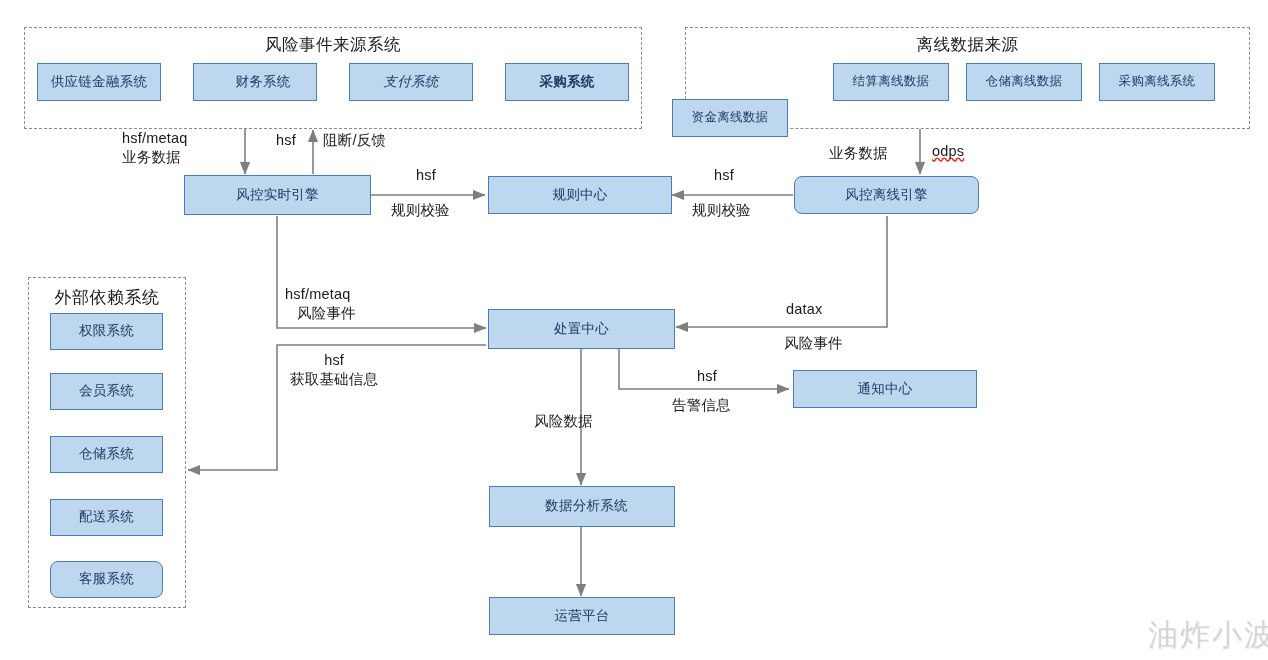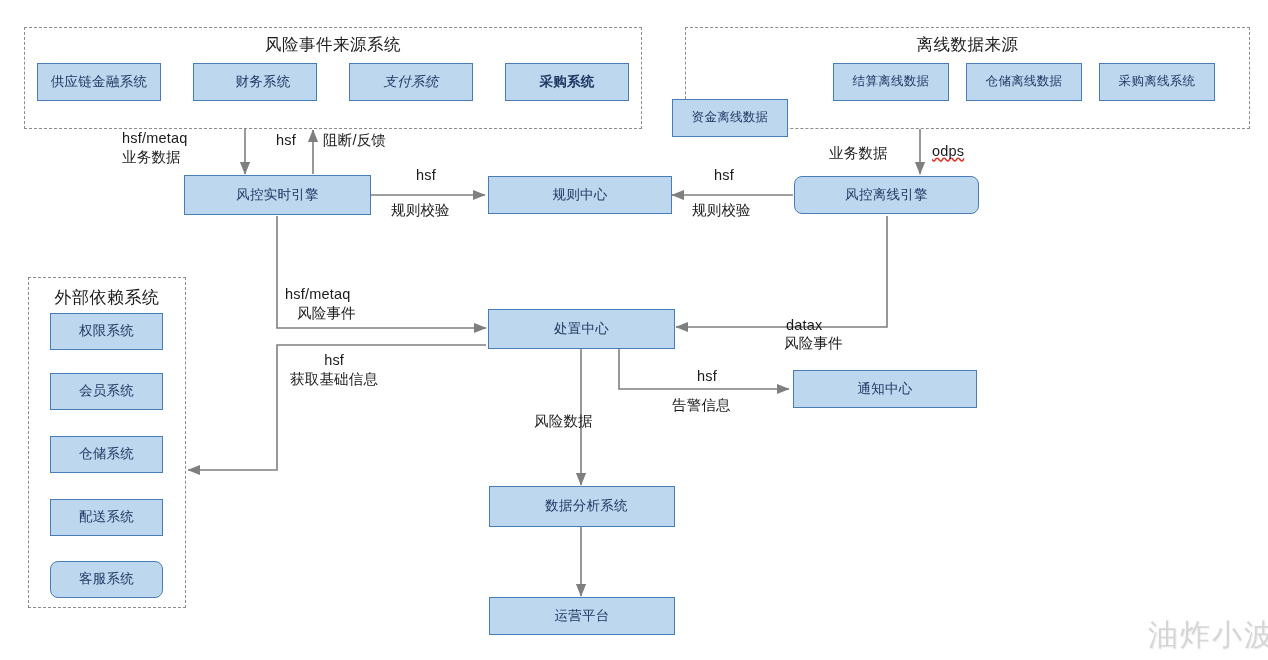--- a/index.html
+++ b/index.html
@@ -180,21 +180,21 @@
 
   <div class="edge-label misspelled" style="left:932px; top:142px;">
     <span>odps</span>
   </div>
 
   <div class="edge-label two-line" style="left:285px; top:285px;">
     <div>hsf/metaq</div>
     <div style="margin-left:12px;">风险事件</div>
   </div>
 
-  <div class="edge-label" style="left:786px; top:300px;margin-top:16px;">
+  <div class="edge-label" style="left:786px; top:300px;">
     <span>datax</span>
   </div>
   <div class="edge-label" style="left:784px; top:334px;">
     <span>风险事件</span>
   </div>
 
   <div class="edge-label two-line center" style="left:290px; top:351px;">
     <div>hsf</div>
     <div>获取基础信息</div>
   </div>

